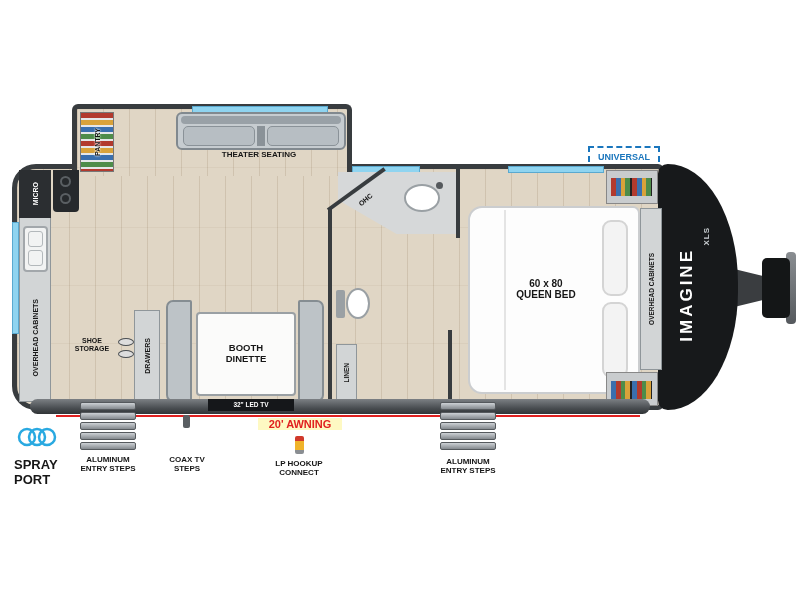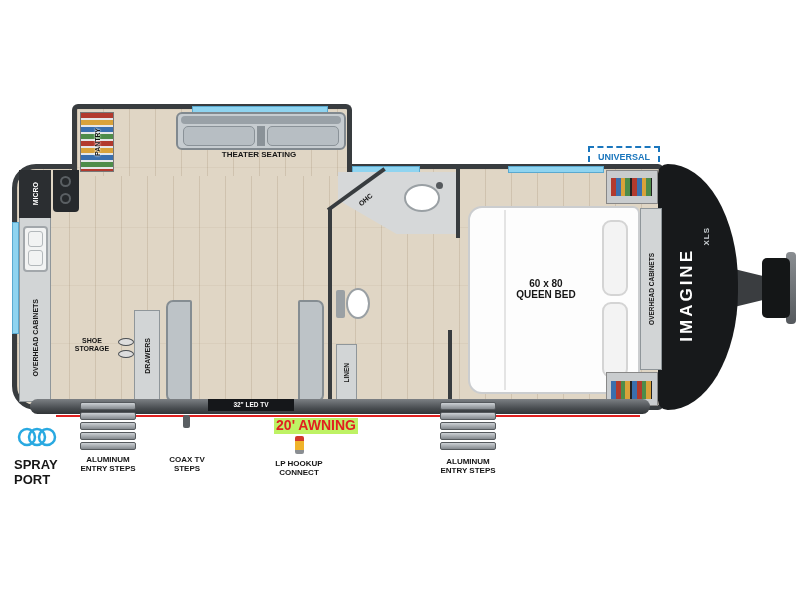--- a/index.html
+++ b/index.html
@@ -80,20 +80,23 @@
 
   <div class="abs lbl" style="left:72px; top:337px; width:40px; font-size:7px;">SHOE STORAGE</div>
   <div class="abs" style="left:118px; top:338px; width:16px; height:8px; background:#ddd; border:1.5px solid #4a4e52; border-radius:50%;"></div>
   <div class="abs" style="left:118px; top:350px; width:16px; height:8px; background:#ddd; border:1.5px solid #4a4e52; border-radius:50%;"></div>
 
   <div class="abs cab vwrap" style="left:134px; top:310px; width:26px; height:92px;">
     <span class="vtext" style="font-size:7px; color:#161616;">DRAWERS</span>
   </div>
   <div class="abs" style="left:166px; top:300px; width:26px; height:102px; background:#bdc3c7; border:2px solid #858d92; border-radius:7px 2px 2px 7px;"></div>
   <div class="abs" style="left:298px; top:300px; width:26px; height:102px; background:#bdc3c7; border:2px solid #858d92; border-radius:2px 7px 7px 2px;"></div>
+  <div class="abs vwrap" style="left:196px; top:312px; width:100px; height:84px; background:#fbfbfa; border:2px solid #9aa0a4; border-radius:4px;">
+    <span class="lbl" style="font-size:9.5px; width:52px; display:inline-block;">BOOTH DINETTE</span>
+  </div>
   <div class="abs vwrap" style="left:208px; top:399px; width:86px; height:12px; background:#15171a; z-index:6;">
     <span class="lbl" style="font-size:6.5px; color:#ffffff;">32" LED TV</span>
   </div>
 
   <div class="abs" style="left:338px; top:172px; width:122px; height:62px; background:#d6d8d9; clip-path:polygon(0 0,100% 0,100% 100%,48% 100%,0 45%);"></div>
   <div class="abs" style="left:404px; top:184px; width:36px; height:28px; background:#ffffff; border:2px solid #9aa0a4; border-radius:50%;"></div>
   <div class="abs" style="left:436px; top:182px; width:7px; height:7px; background:#55595d; border-radius:50%;"></div>
   <div class="abs lbl" style="left:358px; top:196px; font-size:7px; transform:rotate(-40deg);">OHC</div>
   <div class="abs wall" style="left:328px; top:208px; width:70px; height:4px; transform:rotate(-36deg); transform-origin:left center;"></div>
   <div class="abs wall" style="left:328px; top:208px; width:4px; height:200px;"></div>
@@ -115,21 +118,21 @@
   </div>
   <div class="abs" style="left:606px; top:372px; width:52px; height:34px; background:#c9ccce; border:1.5px solid #888;">
     <div class="abs" style="left:4px; top:8px; width:41px; height:18px; background:repeating-linear-gradient(90deg,#3a6fae 0 5px,#b23a2e 5px 10px,#4e8c4a 10px 14px,#d9a23a 14px 19px,#222 19px 21px);"></div>
   </div>
   <div class="abs cab vwrap" style="left:640px; top:208px; width:22px; height:162px;">
     <span class="vtext" style="font-size:6.5px; color:#161616;">OVERHEAD CABINETS</span>
   </div>
 
   <div class="abs" style="left:30px; top:399px; width:620px; height:15px; background:linear-gradient(180deg,#7c8084,#4a4e52 60%,#303437); border-radius:8px; z-index:5;"></div>
   <div class="abs" style="left:56px; top:415px; width:584px; height:2px; background:#e02020; z-index:5;"></div>
-  <div class="abs lbl" style="left:274px; top:418px; width:84px; font-size:14px; color:#e02020; background:#bef264; z-index:6;">20' AWNING</div>
+  <div class="abs lbl" style="left:258px; top:418px; width:84px; font-size:11px; color:#e02020; background:#fef9c3; z-index:6;">20' AWNING</div>
 
   <div class="abs" style="left:80px; top:402px; width:56px; z-index:6;">
     <div class="stepbar"></div>
     <div class="stepbar"></div>
     <div class="stepbar"></div>
     <div class="stepbar"></div>
     <div class="stepbar"></div>
   </div>
   <div class="abs" style="left:440px; top:402px; width:56px; z-index:6;">
     <div class="stepbar"></div>

